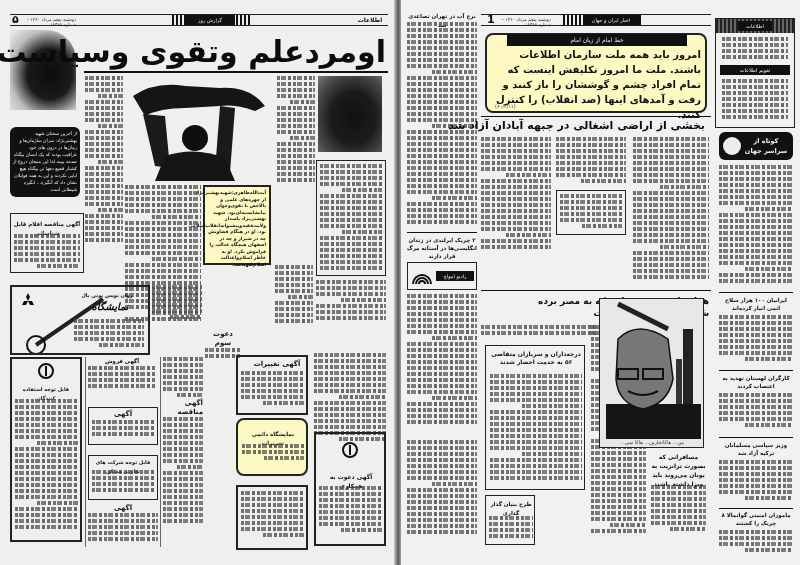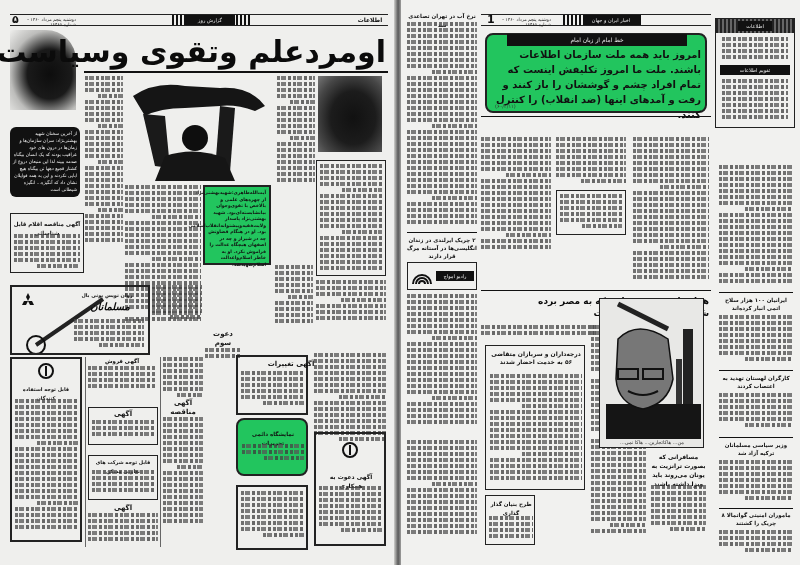--- a/index.html
+++ b/index.html
@@ -17,21 +17,21 @@
   .text-col .ln { height: 4px; margin-bottom: 2px; background: repeating-linear-gradient(90deg,#444 0 3px,transparent 3px 4px,#555 4px 9px,transparent 9px 11px,#3a3a3a 11px 14px,transparent 14px 16px); opacity: .75; }
   .text-col .ln.short { width: 65%; margin-left: auto; }
   .headline { position: absolute; font-weight: bold; color: #0b0b0b; text-align: right; white-space: nowrap; font-family: "DejaVu Sans", sans-serif; }
   .small-head { position: absolute; font-weight: bold; color: #111; text-align: center; font-size: 7px; line-height: 9px; }
   .masthead-bar { position: absolute; height: 12px; border-top: 1px solid #222; border-bottom: 1px solid #222; }
   .bars { position: absolute; height: 10px; background: repeating-linear-gradient(90deg,#111 0 2px,transparent 2px 4px); }
   .black-label { position: absolute; background: #111; color: #eee; font-size: 5px; line-height: 10px; text-align: center; }
   .photo { position: absolute; background: radial-gradient(ellipse at 55% 55%, #111 0%, #1c1c1c 45%, #474747 75%, #777 100%); }
   .photo.portrait { background: radial-gradient(ellipse at 40% 40%, #111 0%, #222 50%, #555 80%, #8a8a8a 100%); }
   .inverted { position: absolute; background: #111; color: #f2f2f2; border-radius: 6px; font-size: 6.5px; line-height: 10px; padding: 5px; text-align: right; }
-  .boxed { position: absolute; border: 2px solid #222; background: #22c55e; }
+  .boxed { position: absolute; border: 2px solid #222; background: #fef9c3; }
   .boxed.round { border-radius: 8px; }
   .quote-text { font-weight: bold; font-size: 14px; line-height: 19px; color: #111; text-align: right; }
   .pagenum { position: absolute; font-weight: bold; font-size: 11px; color: #111; }
   .dateline { position: absolute; font-size: 4.5px; line-height: 5px; color: #222; }
   .emblem { display: inline-block; width: 16px; height: 16px; border-radius: 50%; border: 2px solid #111; position: relative; }
   .emblem::after { content: ""; position: absolute; left: 5px; top: 1px; width: 2px; height: 10px; background: #111; }
   .caption { position: absolute; font-size: 5px; color: #333; }
 </style>
 </head>
 <body>
@@ -211,21 +211,21 @@
             <polygon points="14,12 10,12 8,8 12,8" fill="#111"></polygon>
           </svg>
       </div>
       <div style="position:absolute; left:6px; top:6px; width:90px; height:60px;">
         <svg width="90" height="60" viewBox="0 0 90 60">
             <line x1="18" y1="52" x2="85" y2="6" stroke="#222" stroke-width="4"></line>
             <circle cx="18" cy="52" r="9" fill="none" stroke="#111" stroke-width="2"></circle>
           </svg>
       </div>
       <div class="small-head" style="left:60px; top:4px; width:70px; font-size:5px;">روان نویس یونی بال</div>
-      <div class="headline" style="left:65px; top:14px; width:66px; font-size:10px; text-align:center; font-style:italic;">مسلمانان</div>
+      <div class="headline" style="left:65px; top:14px; width:66px; font-size:10px; text-align:center; font-style:italic;">نمایشگاه</div>
       <div class="text-col" style="left:62px; top:32px; width:70px; height:32px;">
         <div class="ln"></div>
           <div class="ln"></div>
           <div class="ln"></div>
           <div class="ln"></div>
           <div class="ln short"></div>
       </div>
     </div>
     <div class="text-col" style="left:152px; top:285px; width:50px; height:40px;">
       <div class="ln"></div>
@@ -301,21 +301,21 @@
 
     <div class="vrule" style="left:160px; top:357px; height:190px;"></div>
     <div class="text-col" style="left:163px; top:357px; width:40px; height:190px;">
       <div class="ln"></div>
         <div class="ln"></div>
         <div class="ln"></div>
         <div class="ln"></div>
         <div class="ln"></div>
         <div class="ln"></div>
         <div class="ln short"></div>
-        <div class="small-head" style="position:static;">آگهی مناقصه</div>
+        <div class="small-head" style="position:static;text-align:right;">آگهی مناقصه</div>
         <div class="ln"></div>
         <div class="ln"></div>
         <div class="ln"></div>
         <div class="ln"></div>
         <div class="ln"></div>
         <div class="ln"></div>
         <div class="ln"></div>
         <div class="ln"></div>
         <div class="ln short"></div>
         <div class="ln"></div>
@@ -330,21 +330,21 @@
     </div>
 
     <div class="text-col" style="left:205px; top:330px; width:36px; height:30px;">
       <div class="small-head" style="position:static;">دعوت سوم</div>
       <div class="ln"></div>
         <div class="ln"></div>
         <div class="ln"></div>
     </div>
 
     <div class="frame" style="left:236px; top:355px; width:72px; height:60px; border-width:2px;">
-      <div class="small-head" style="left:20px; top:3px; width:66px;">آگهی تغییرات</div>
+      <div class="small-head" style="left:6px; top:3px; width:66px;">آگهی تغییرات</div>
       <div class="text-col" style="left:3px; top:14px; width:64px; height:42px;">
           <div class="ln"></div>
           <div class="ln"></div>
           <div class="ln"></div>
           <div class="ln"></div>
           <div class="ln"></div>
           <div class="ln short"></div>
         </div>
     </div>
     <div class="boxed round" style="left:236px; top:418px; width:72px; height:58px;">
@@ -449,20 +449,21 @@
     <div class="bars" style="left:162px; top:15px; width:80px;"></div>
     <div class="black-label" style="left:182px; top:15px; width:56px;">اخبار ایران و جهان</div>
 
     <div class="boxed round" style="left:84px; top:33px; width:222px; height:80px;">
       <div class="black-label" style="position:absolute; left:20px; top:-1px; width:180px; height:12px; font-size:6px; line-height:12px;">خط امام از زبان امام</div>
       <div class="quote-text" style="position:absolute; left:6px; top:12px; width:208px; font-size:10px; line-height:15px;">امروز باید همه ملت سازمان اطلاعات باشند. ملت ما امروز تکلیفش اینست که تمام افراد چشم و گوششان را باز کنند و رفت و آمدهای اینها (ضد انقلاب) را کنترل کنند.</div>
       <div class="caption" style="left:8px; top:68px;">(۶۰/۴/۱۱)</div>
     </div>
 
     <div class="rule" style="left:80px; top:116px; width:230px; height:1px;"></div>
+    <div class="headline" style="left:90px; top:118px; width:214px; font-size:11px; line-height:16px;">بخشی از اراضی اشغالی در جبهه آبادان آزاد شد</div>
 
     <div class="text-col" style="left:80px; top:137px; width:70px; height:120px;">
       <div class="ln"></div>
         <div class="ln"></div>
         <div class="ln"></div>
         <div class="ln"></div>
         <div class="ln"></div>
         <div class="ln"></div>
         <div class="ln short"></div>
         <div class="ln"></div>
@@ -703,20 +704,24 @@
           <div class="ln"></div>
           <div class="ln"></div>
           <div class="ln"></div>
           <div class="ln"></div>
           <div class="ln"></div>
           <div class="ln"></div>
           <div class="ln"></div>
         </div>
     </div>
 
+    <div class="inverted" style="left:318px; top:132px; width:74px; height:28px; border-radius:6px; padding:0;">
+      <div style="position:absolute; left:4px; top:5px; width:18px; height:18px; border-radius:50%; background:#eee;"></div>
+      <div style="position:absolute; left:24px; top:4px; width:46px; font-size:6.5px; line-height:10px; font-weight:bold; color:#f2f2f2; text-align:center; white-space:normal;">کوتاه از سراسر جهان</div>
+    </div>
     <div class="text-col" style="left:318px; top:165px; width:74px; height:122px;">
       <div class="ln"></div>
         <div class="ln"></div>
         <div class="ln"></div>
         <div class="ln"></div>
         <div class="ln"></div>
         <div class="ln"></div>
         <div class="ln"></div>
         <div class="ln short"></div>
         <div class="ln"></div>

